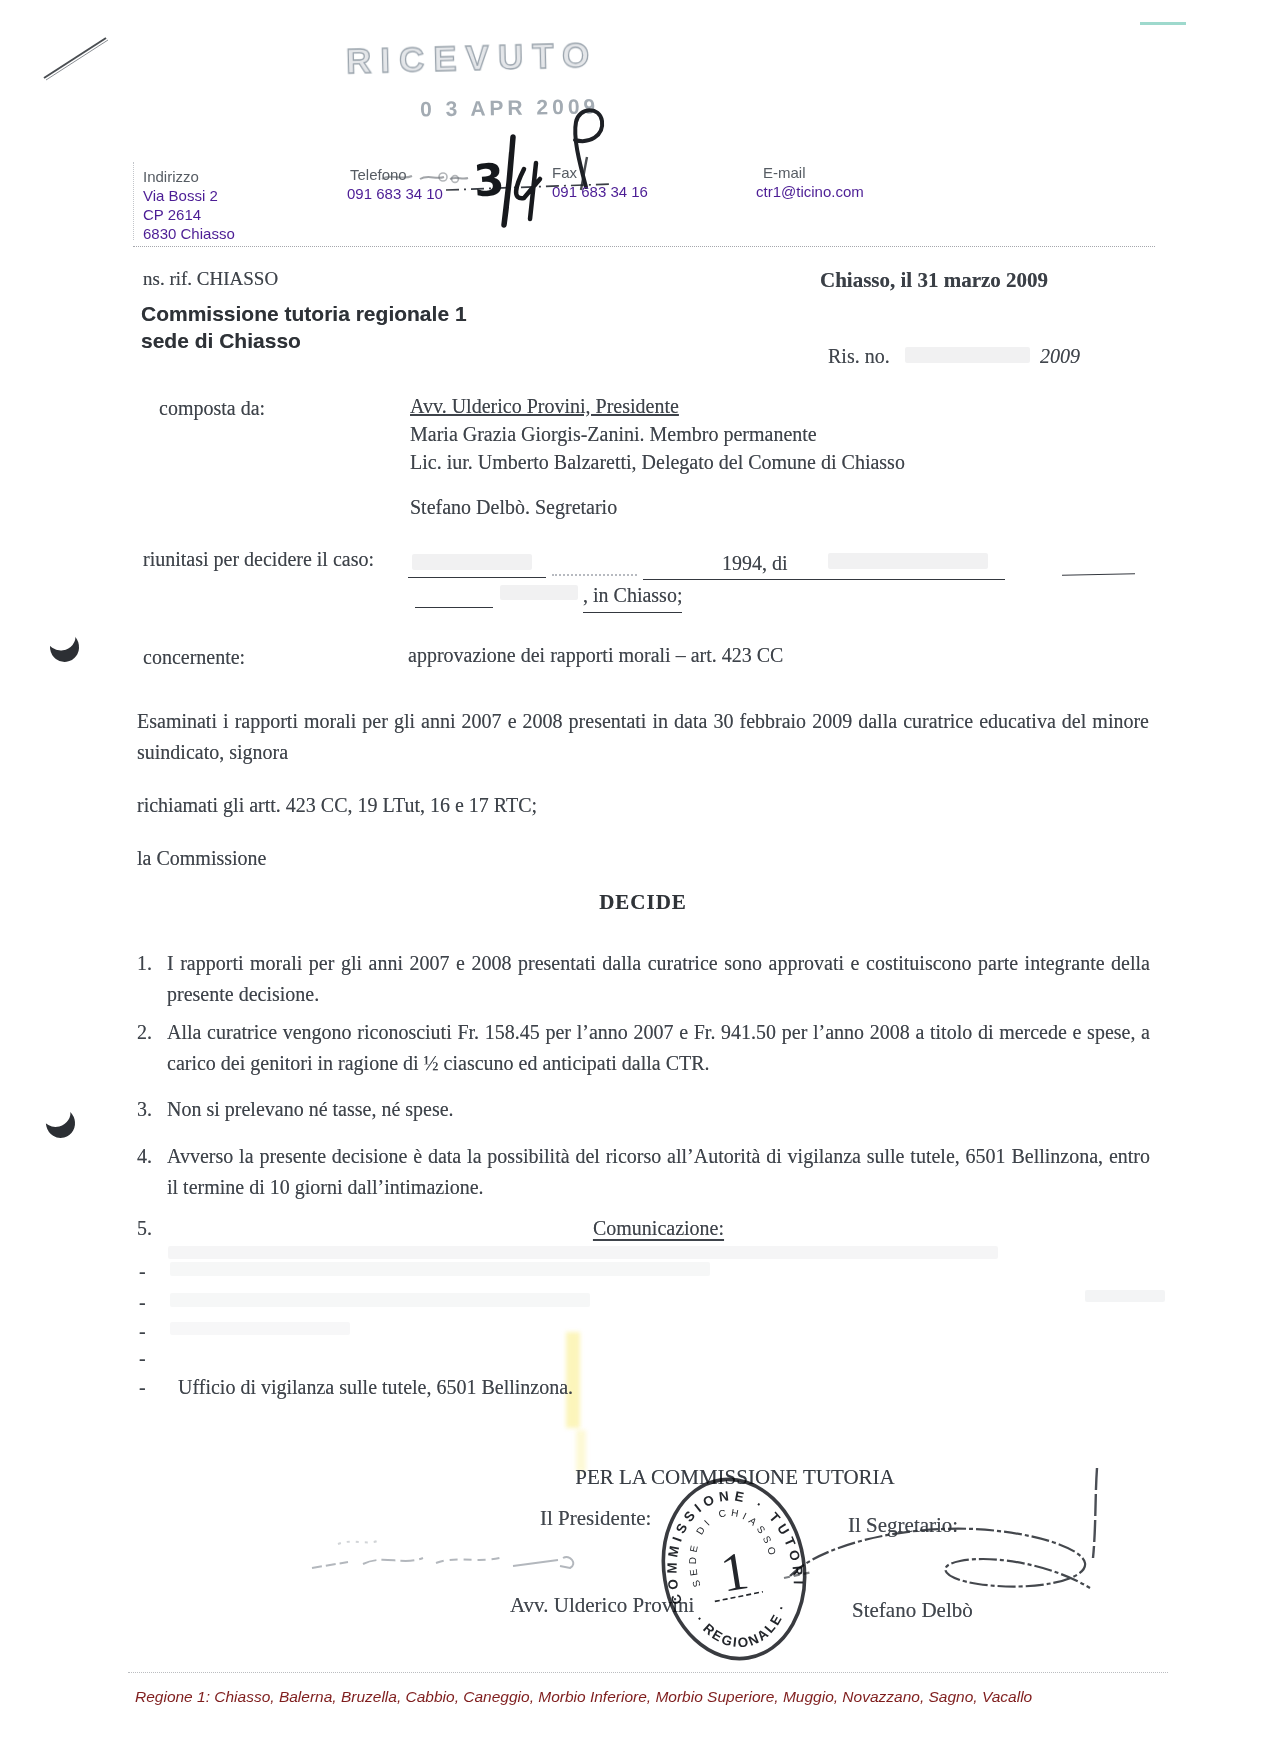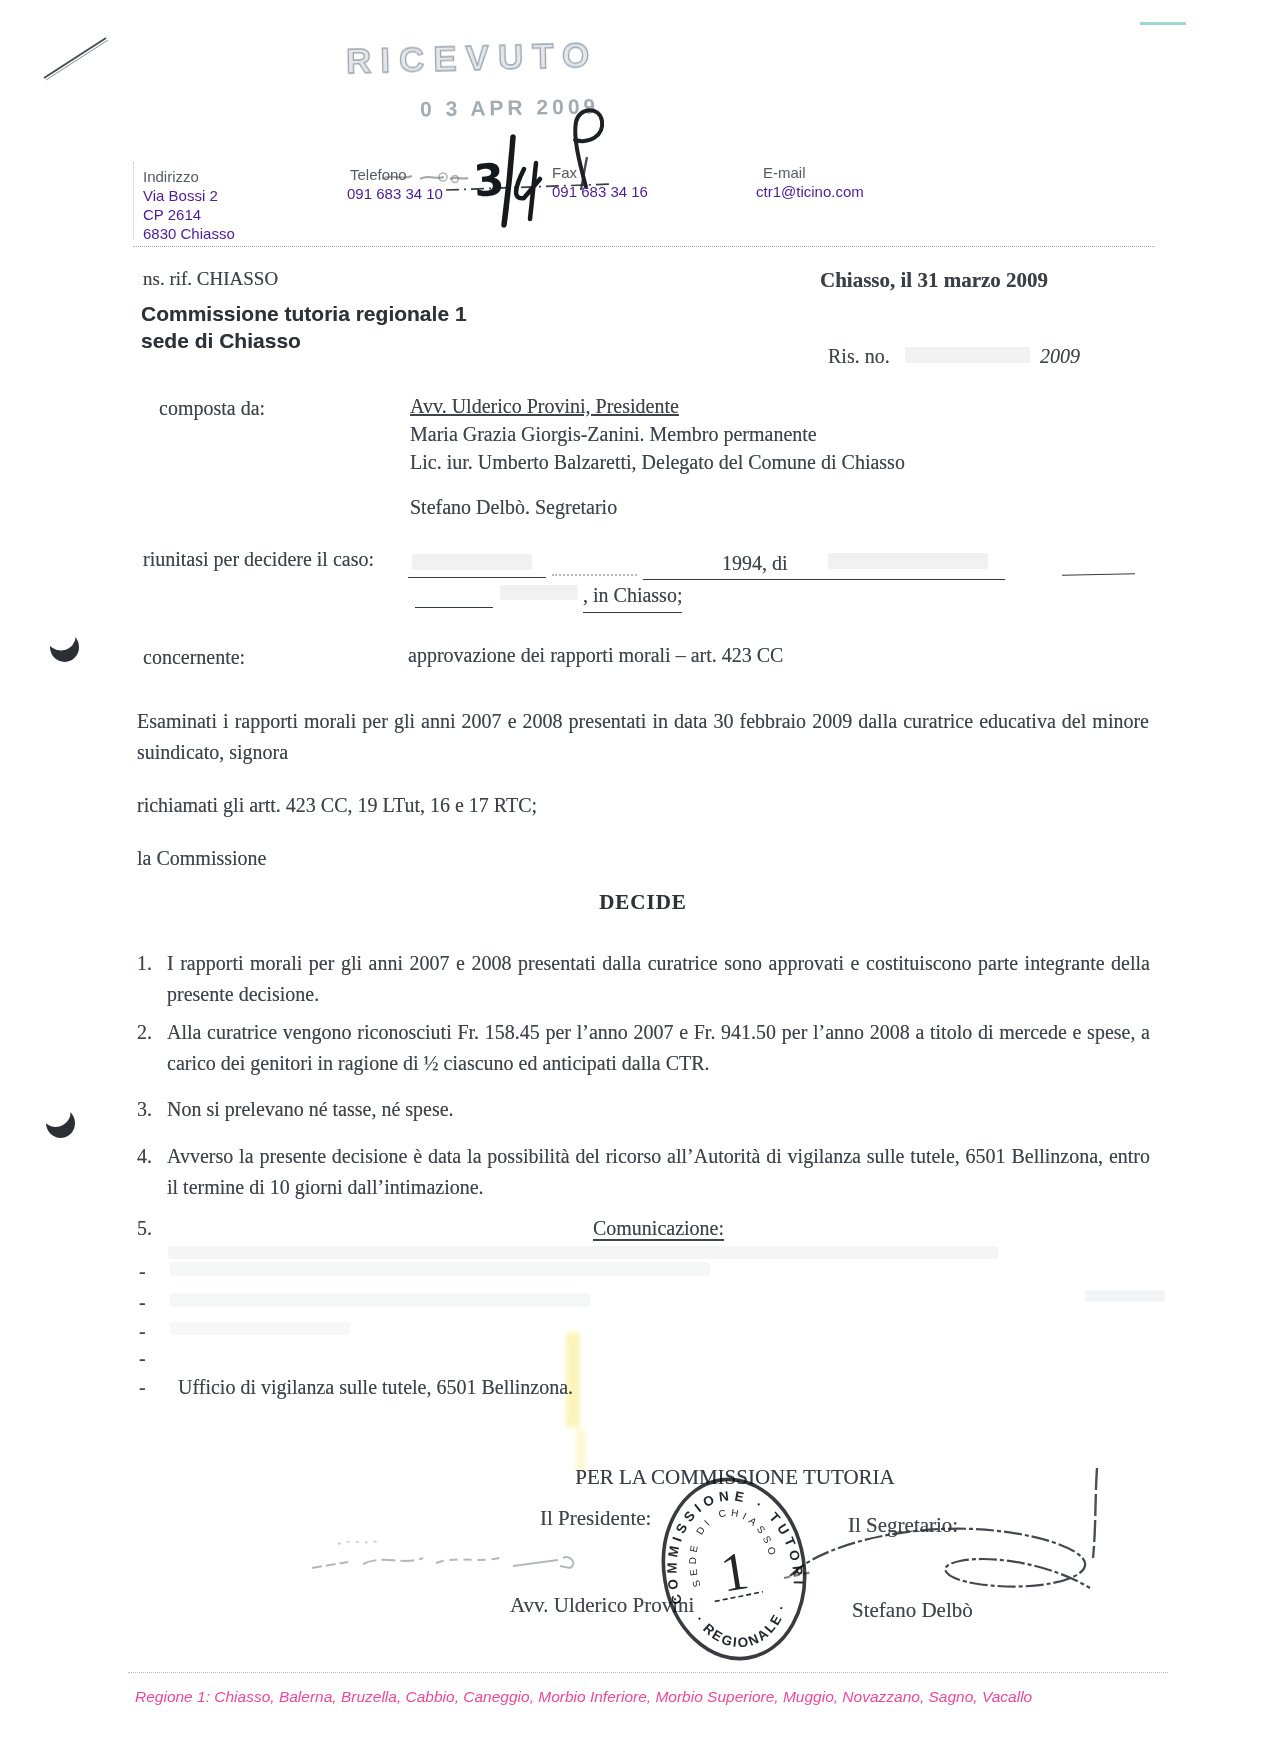--- a/index.html
+++ b/index.html
@@ -202,17 +202,17 @@
       <textPath href="#arcBottom" startOffset="50%">· REGIONALE ·</textPath>
     </text>
     <text font-family="Liberation Sans, DejaVu Sans, sans-serif" font-size="10" fill="#23262b" letter-spacing="1.2">
       <textPath href="#arcInner" startOffset="2" textLength="148">SEDE DI CHIASSO</textPath>
     </text>
     <text x="76" y="116" text-anchor="middle" font-family="Liberation Serif, DejaVu Serif, serif" font-size="54" fill="#23262b">1</text>
     <line x1="52" y1="124" x2="101" y2="122" stroke="#23262b" stroke-width="1.6" stroke-dasharray="5 3"></line>
   </svg>
 
   <div class="abs sepdot" style="left:128px;top:1672px;width:1040px;opacity:.6;"></div>
-  <div class="abs sans" style="left:135px;top:1688px;width:1060px;font-size:15.5px;font-style:italic;color:#ec4899;">
+  <div class="abs sans" style="left:135px;top:1688px;width:1060px;font-size:15.5px;font-style:italic;color:#7f1d1d;">
     <span>Regione 1:</span><span> Chiasso, Balerna, Bruzella, Cabbio, Caneggio, Morbio Inferiore, Morbio Superiore, Muggio, Novazzano, Sagno, Vacallo</span>
   </div>
 
 </div>
 
 </body></html>

